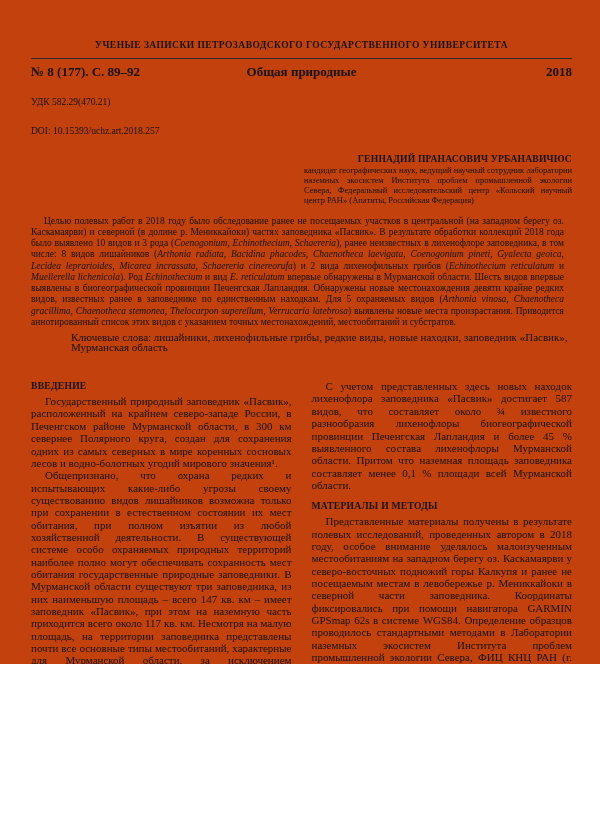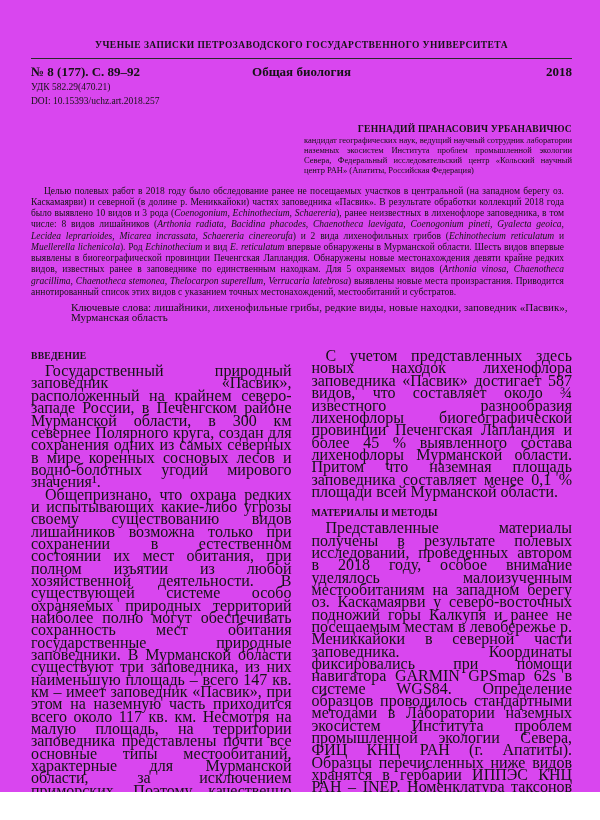--- a/index.html
+++ b/index.html
@@ -5,24 +5,24 @@
   html, body {
     margin: 0;
     padding: 0;
     background: #ffffff;
     color: #141414;
     font-family: "Liberation Serif", "DejaVu Serif", serif;
   }
   .page {
     position: relative;
     width: 600px;
-    height: 792px;
+    height: 664px;
     box-sizing: border-box;
     padding: 40px 28px 0 31px;
-    background: #d946ef;
+    background: #c2410c;
     overflow: hidden;
   }
   .journal-title {
     text-align: center;
     font-weight: bold;
     font-size: 9.5px;
     letter-spacing: 0.45px;
     white-space: nowrap;
   }
   .header-rule {
@@ -35,21 +35,21 @@
     align-items: baseline;
     font-weight: bold;
     font-size: 13px;
   }
   .issue-row .cell-left  { flex: 1 1 0; text-align: left; }
   .issue-row .cell-mid   { flex: 1 1 0; text-align: center; }
   .issue-row .cell-right { flex: 1 1 0; text-align: right; }
   .udc-line, .doi-line {
     font-size: 9.5px;
     line-height: 12.5px;
-    margin-top: 1px;
+    margin-top: 16px;
   }
   .author-block {
     width: 268px;
     margin-left: auto;
     margin-top: 16px;
   }
   .author-name {
     font-weight: bold;
     font-size: 9.6px;
     text-align: right;
@@ -96,21 +96,21 @@
   }
   .col { flex: 1 1 0; min-width: 0; display: flex; flex-direction: column; }
   .section-heading {
     font-size: 9.6px;
     font-weight: bold;
     letter-spacing: 0.25px;
     margin: 0 0 4px 0;
   }
   .section-heading.mid { margin-top: 9px; }
   .body-p {
-    font-size: 16px;
+    font-size: 11px;
     line-height: 12.35px;
     text-align: justify;
     text-indent: 14px;
     margin: 0;
     hyphens: auto;
   }
   .copyright {
     font-size: 14px;
     margin-top: 10px;
   }
@@ -118,21 +118,21 @@
 </head>
 <body>
 
 <div class="page">
 
   <div class="journal-title">УЧЕНЫЕ ЗАПИСКИ ПЕТРОЗАВОДСКОГО ГОСУДАРСТВЕННОГО УНИВЕРСИТЕТА</div>
   <hr class="header-rule">
 
   <div class="issue-row">
     <span class="cell-left">№ 8 (177). С. 89–92</span>
-    <span class="cell-mid">Общая биология</span>
+    <span class="cell-mid">Общая природные</span>
     <span class="cell-right">2018</span>
   </div>
 
   <div class="udc-line">УДК 582.29(470.21)</div>
   <div class="doi-line">DOI: 10.15393/uchz.art.2018.257</div>
 
   <div class="author-block">
     <div class="author-name">ГЕННАДИЙ ПРАНАСОВИЧ УРБАНАВИЧЮС</div>
     <div class="author-affil">кандидат географических наук, ведущий научный сотрудник лаборатории наземных экосистем Института проблем промышленной экологии Севера, Федеральный исследовательский центр «Кольский научный центр РАН» (Апатиты, Российская Федерация)</div>
   </div>

